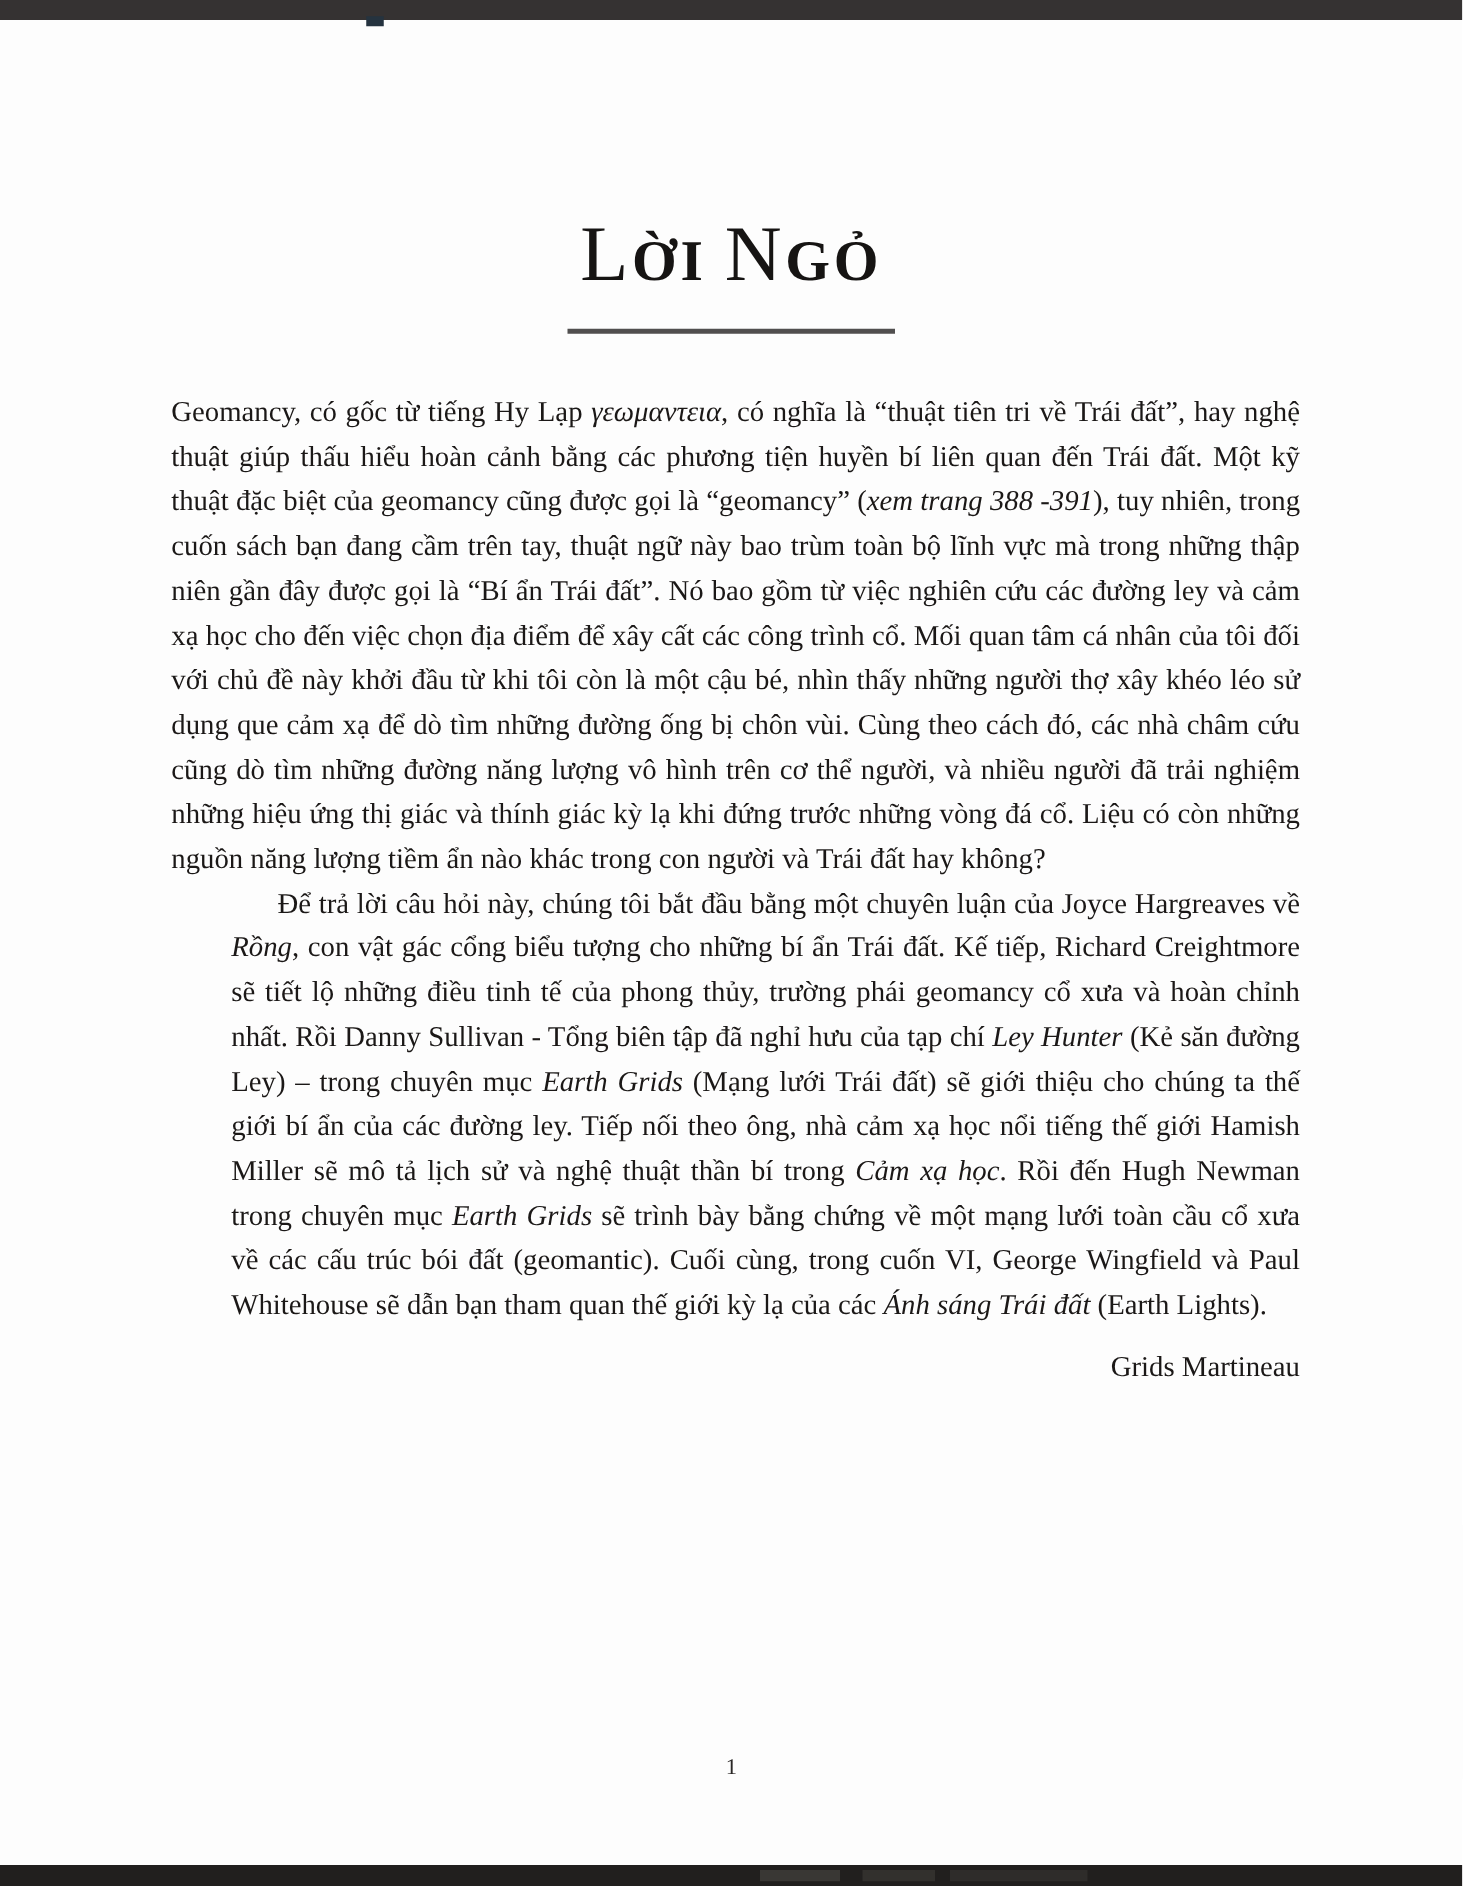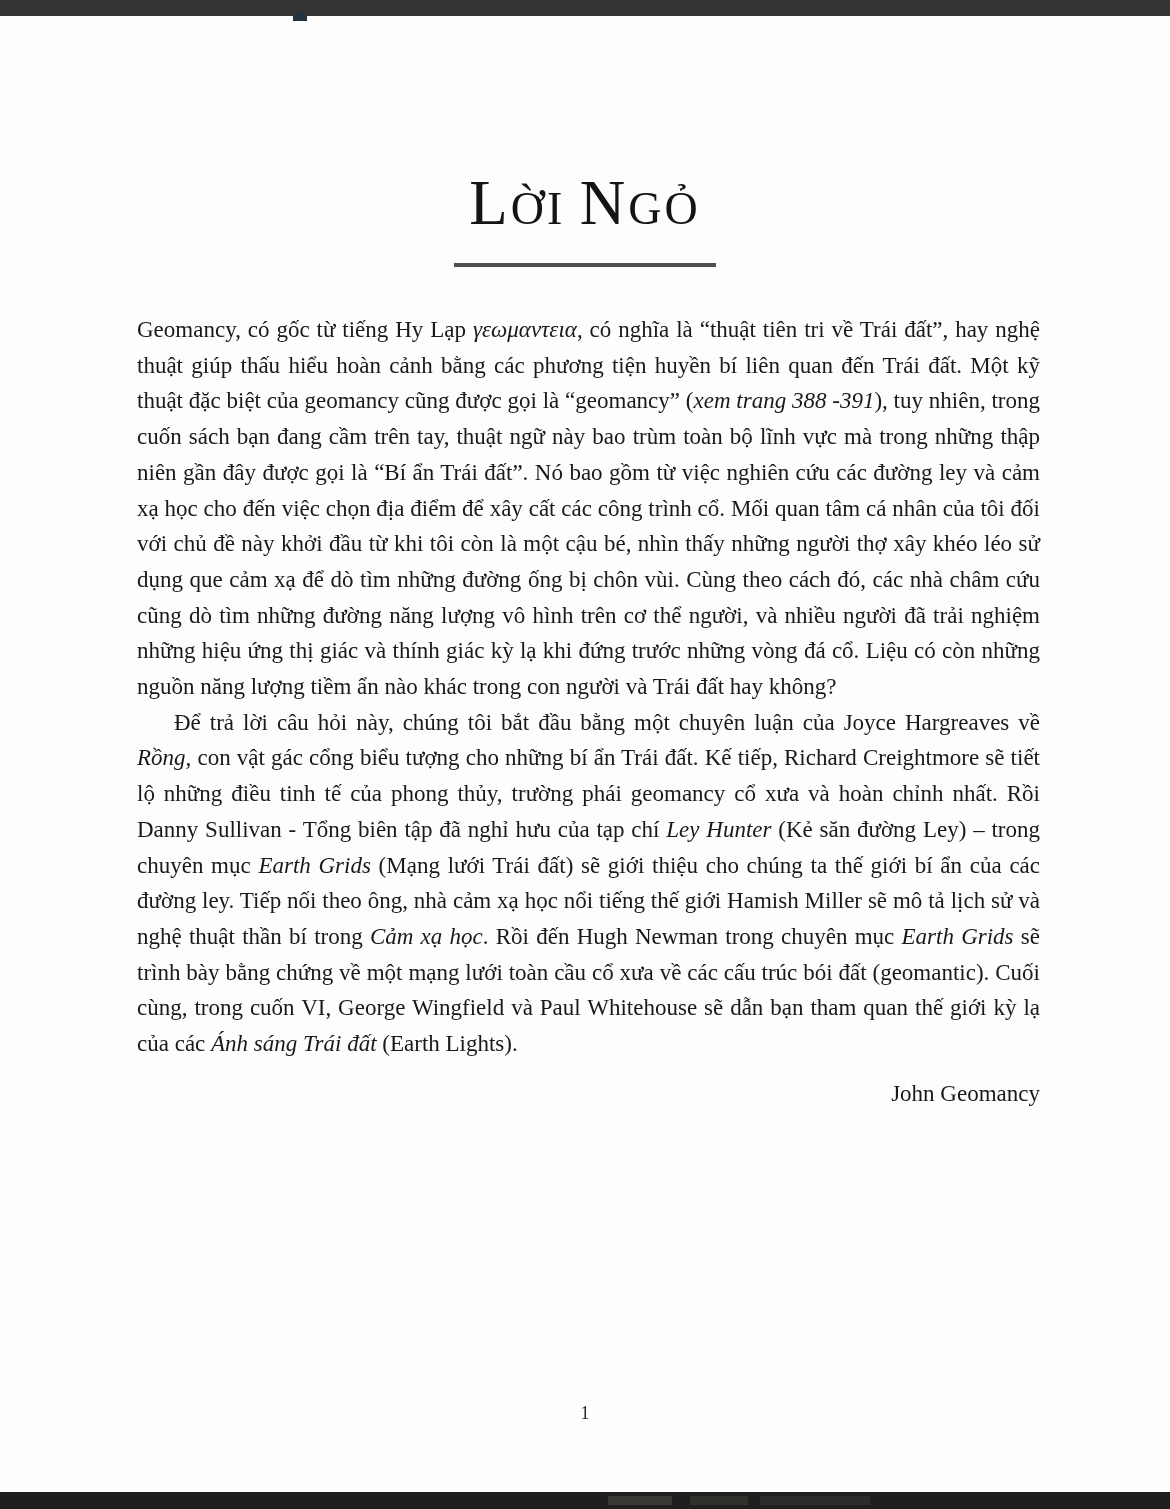--- a/index.html
+++ b/index.html
@@ -19,33 +19,33 @@
     position: absolute; top: 13px; left: 293px; width: 14px; height: 8px;
     background: var(--c-artifact, #25333f);
   }
   .title {
     position: absolute; top: 172px; left: 0; width: 100%;
     text-align: center; line-height: 1; margin: 0;
     color: var(--c-ink_title, #161413);
     letter-spacing: 3px; font-weight: 400; white-space: pre;
   }
   .title .cap { font-size: 63px; }
-  .title .sc  { font-size: 46px; }
+  .title .sc  { font-size: 46px; font-weight: bold; }
   .rule {
     position: absolute; top: 263px; left: 454px; width: 262px; height: 4px;
     background: var(--c-rule, #514f4f);
   }
   .body {
     position: absolute; top: 312px; left: 137px; width: 903px;
     font-size: 23px; line-height: 35.7px;
     color: var(--c-ink_body, #1b1817);
     text-align: justify;
   }
   .para { margin: 0; padding: 0; }
-  .para.indent { text-indent: 37px; }
+  .para.indent { text-indent: 37px; margin-left: 48px; }
   .para em { }
   .sig { margin: 14px 0 0 0; text-align: right; font-size: 23px; }
   .pagenum {
     position: absolute; top: 1403px; left: 0; width: 100%;
     text-align: center; font-size: 18px; color: #2a2726;
   }
   .bottom-bar {
     position: absolute; left: 0; bottom: 0; width: 100%; height: 17px;
     background: var(--c-bottom_bar, #211f1e);
   }
@@ -67,21 +67,21 @@
 
   <h1 class="title"><span class="cap">L</span><span class="sc">ỜI</span><span class="sc"> </span><span class="cap">N</span><span class="sc">GỎ</span></h1>
 
   <div class="rule"></div>
 
   <div class="body">
     <div>
         <p class="para"><span>Geomancy, có gốc từ tiếng Hy Lạp </span><em>γεωμαντεια</em><span>, có nghĩa là “thuật tiên tri về Trái đất”, hay nghệ thuật giúp thấu hiểu hoàn cảnh bằng các phương tiện huyền bí liên quan đến Trái đất. Một kỹ thuật đặc biệt của geomancy cũng được gọi là “geomancy” (</span><em>xem trang 388 -391</em><span>), tuy nhiên, trong cuốn sách bạn đang cầm trên tay, thuật ngữ này bao trùm toàn bộ lĩnh vực mà trong những thập niên gần đây được gọi là “Bí ẩn Trái đất”. Nó bao gồm từ việc nghiên cứu các đường ley và cảm xạ học cho đến việc chọn địa điểm để xây cất các công trình cổ. Mối quan tâm cá nhân của tôi đối với chủ đề này khởi đầu từ khi tôi còn là một cậu bé, nhìn thấy những người thợ xây khéo léo sử dụng que cảm xạ để dò tìm những đường ống bị chôn vùi. Cùng theo cách đó, các nhà châm cứu cũng dò tìm những đường năng lượng vô hình trên cơ thể người, và nhiều người đã trải nghiệm những hiệu ứng thị giác và thính giác kỳ lạ khi đứng trước những vòng đá cổ. Liệu có còn những nguồn năng lượng tiềm ẩn nào khác trong con người và Trái đất hay không?</span></p>
         <p class="para indent"><span>Để trả lời câu hỏi này, chúng tôi bắt đầu bằng một chuyên luận của Joyce Hargreaves về </span><em>Rồng</em><span>, con vật gác cổng biểu tượng cho những bí ẩn Trái đất. Kế tiếp, Richard Creightmore sẽ tiết lộ những điều tinh tế của phong thủy, trường phái geomancy cổ xưa và hoàn chỉnh nhất. Rồi Danny Sullivan - Tổng biên tập đã nghỉ hưu của tạp chí </span><em>Ley Hunter</em><span> (Kẻ săn đường Ley) – trong chuyên mục </span><em>Earth Grids</em><span> (Mạng lưới Trái đất) sẽ giới thiệu cho chúng ta thế giới bí ẩn của các đường ley. Tiếp nối theo ông, nhà cảm xạ học nổi tiếng thế giới Hamish Miller sẽ mô tả lịch sử và nghệ thuật thần bí trong </span><em>Cảm xạ học</em><span>. Rồi đến Hugh Newman trong chuyên mục </span><em>Earth Grids</em><span> sẽ trình bày bằng chứng về một mạng lưới toàn cầu cổ xưa về các cấu trúc bói đất (geomantic). Cuối cùng, trong cuốn VI, George Wingfield và Paul Whitehouse sẽ dẫn bạn tham quan thế giới kỳ lạ của các </span><em>Ánh sáng Trái đất</em><span> (Earth Lights).</span></p>
       </div>
-    <p class="sig">John Geomancy</p>
+    <p class="sig">Grids Martineau</p>
   </div>
 
   <div class="pagenum">1</div>
 
   <div class="bottom-bar">
     <span class="tex t1"></span>
     <span class="tex t2"></span>
     <span class="tex t3"></span>
   </div>
 

